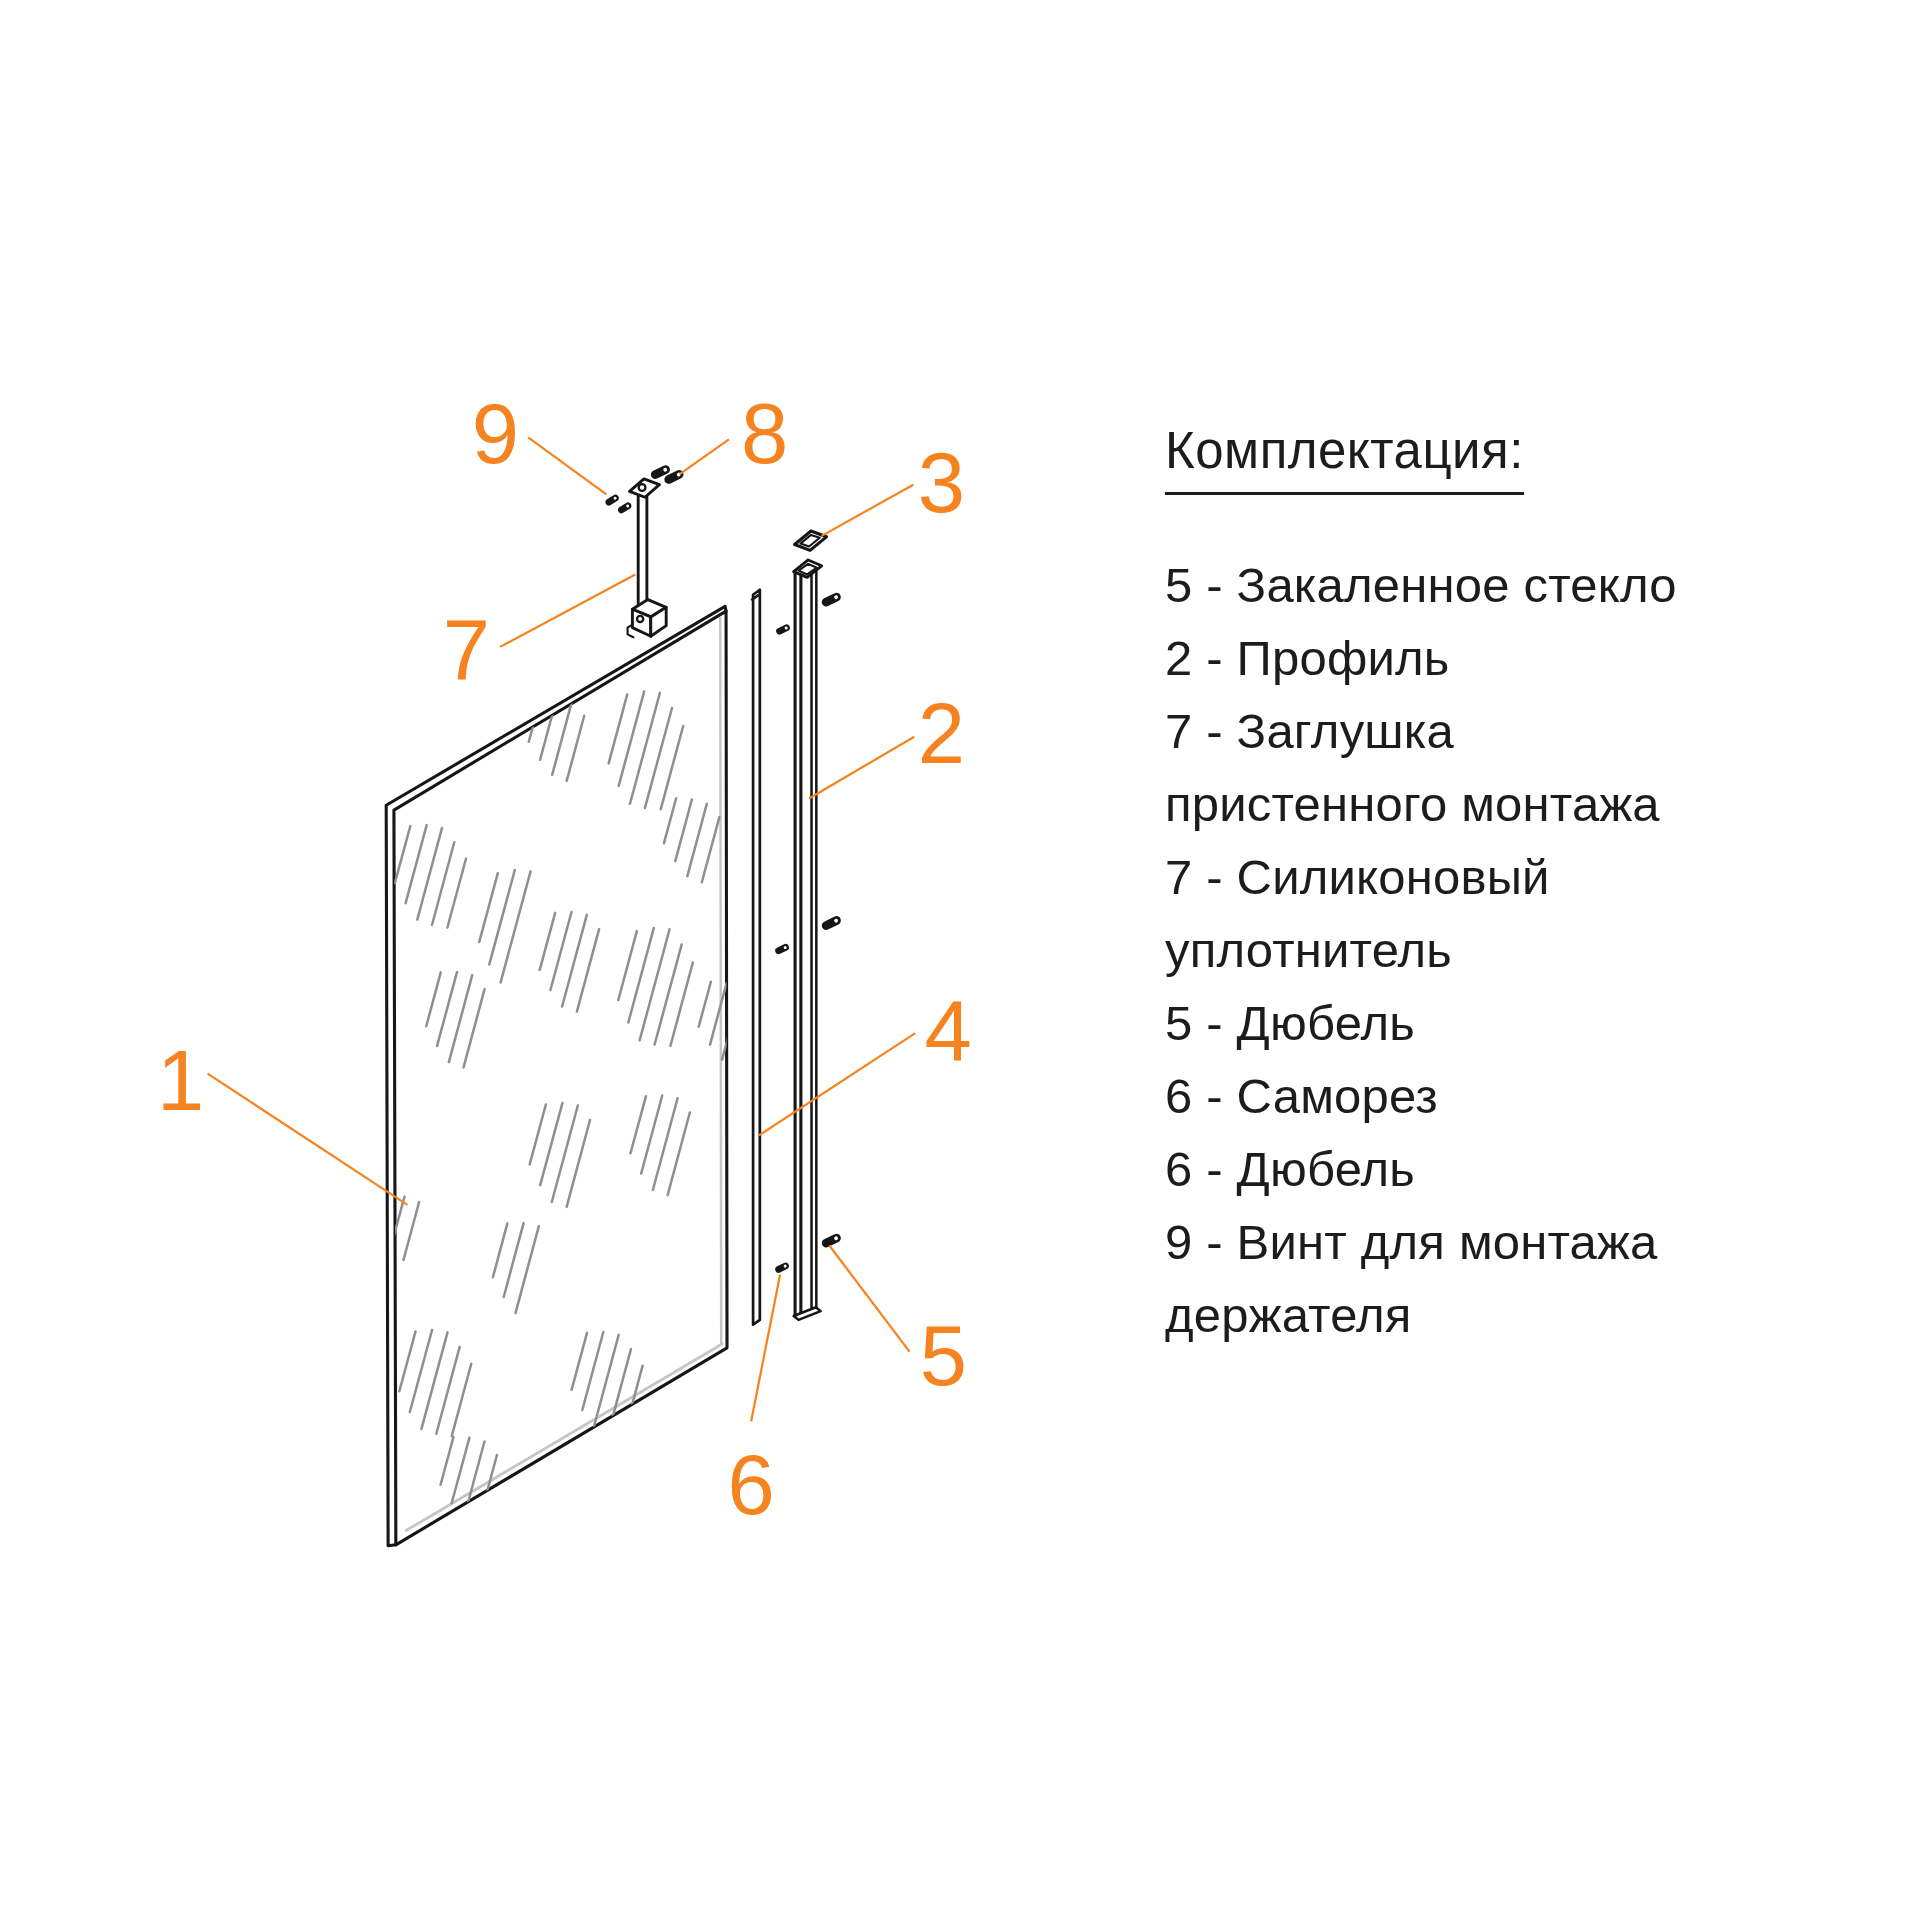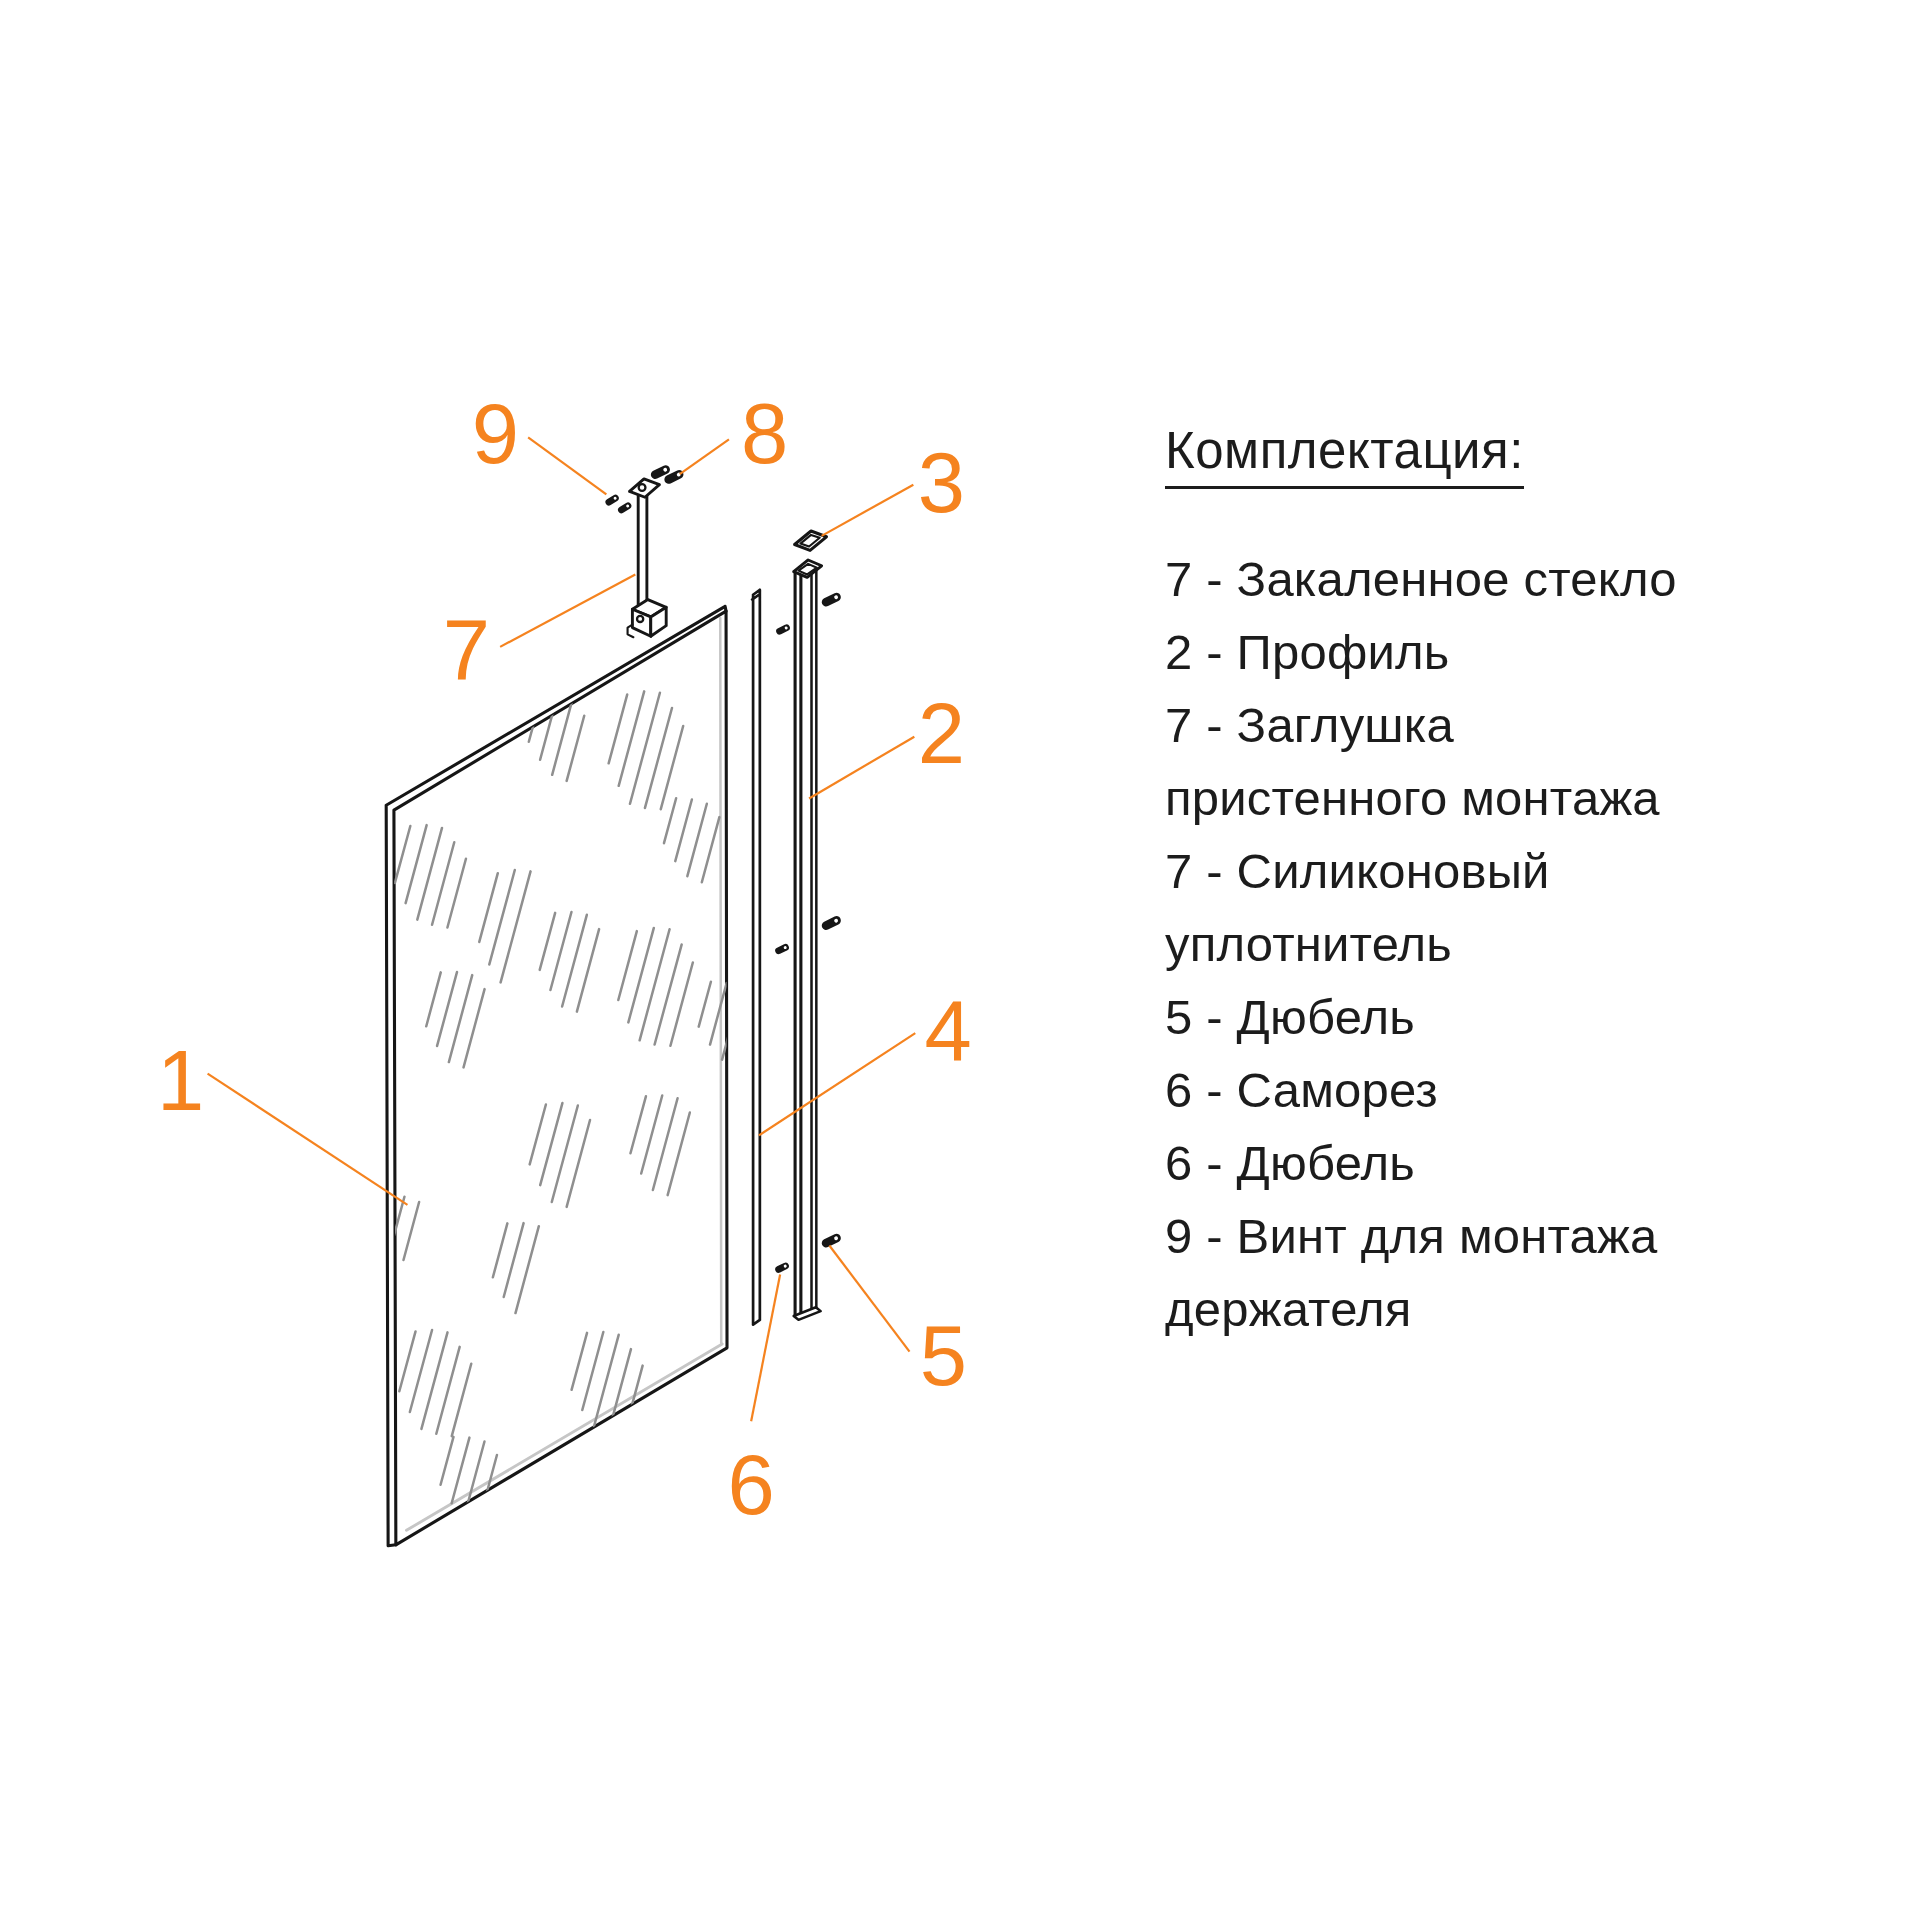--- a/index.html
+++ b/index.html
@@ -13,21 +13,21 @@
   body{width:1931px;height:1931px;font-family:"Liberation Sans",sans-serif;}
   .stage{position:relative;width:1931px;height:1931px;overflow:hidden;background:#fff;}
   svg.diagram{position:absolute;left:0;top:0;}
   svg .ink{stroke:var(--line);fill:none;stroke-linecap:round;stroke-linejoin:round;}
   svg .fillw{fill:#ffffff;}
   svg .soft{stroke:var(--glass-inner);fill:none;stroke-linecap:round;}
   svg text.callout-num{fill:var(--accent);font-family:"Liberation Sans",sans-serif;font-size:88px;}
   svg .leader{stroke:var(--accent);stroke-width:2.3;fill:none;}
   svg .hatch{stroke:var(--hatch);stroke-width:2.6;stroke-linecap:round;}
   .legend{position:absolute;left:1165px;top:422px;color:var(--text);}
-  .legend-title{display:inline-block;font-size:51px;line-height:1.15;padding-bottom:5px;
+  .legend-title{display:inline-block;font-size:51px;line-height:1.15;padding-bottom:11px;
                 border-bottom:3.4px solid var(--text);letter-spacing:0.5px;}
   .legend-items{margin-top:54px;font-size:49px;line-height:73px;letter-spacing:0.2px;}
   .legend-items .line{white-space:nowrap;}
 </style>
 </head>
 <body>
 
 <div class="stage">
 
   <svg class="diagram" width="1931" height="1931" viewBox="0 0 2000 2000">
@@ -233,21 +233,21 @@
         <text class="callout-num" x="792" y="480" text-anchor="middle">8</text>
         <line class="leader" x1="547" y1="453" x2="628" y2="512"></line>
         <text class="callout-num" x="513" y="480" text-anchor="middle">9</text>
       </g>
   </svg>
 
   <div class="legend">
     <div class="legend-title">Комплектация:</div>
     <div class="legend-items" id="legend-items">
         <div>
-          <div class="line">7 - Закаленное стекло</div>
+          <div class="line">5 - Закаленное стекло</div>
         </div>
         <div>
           <div class="line">2 - Профиль</div>
         </div>
         <div>
           <div class="line">7 - Заглушка</div>
           <div class="line">пристенного монтажа</div>
         </div>
         <div>
           <div class="line">7 - Силиконовый</div>

